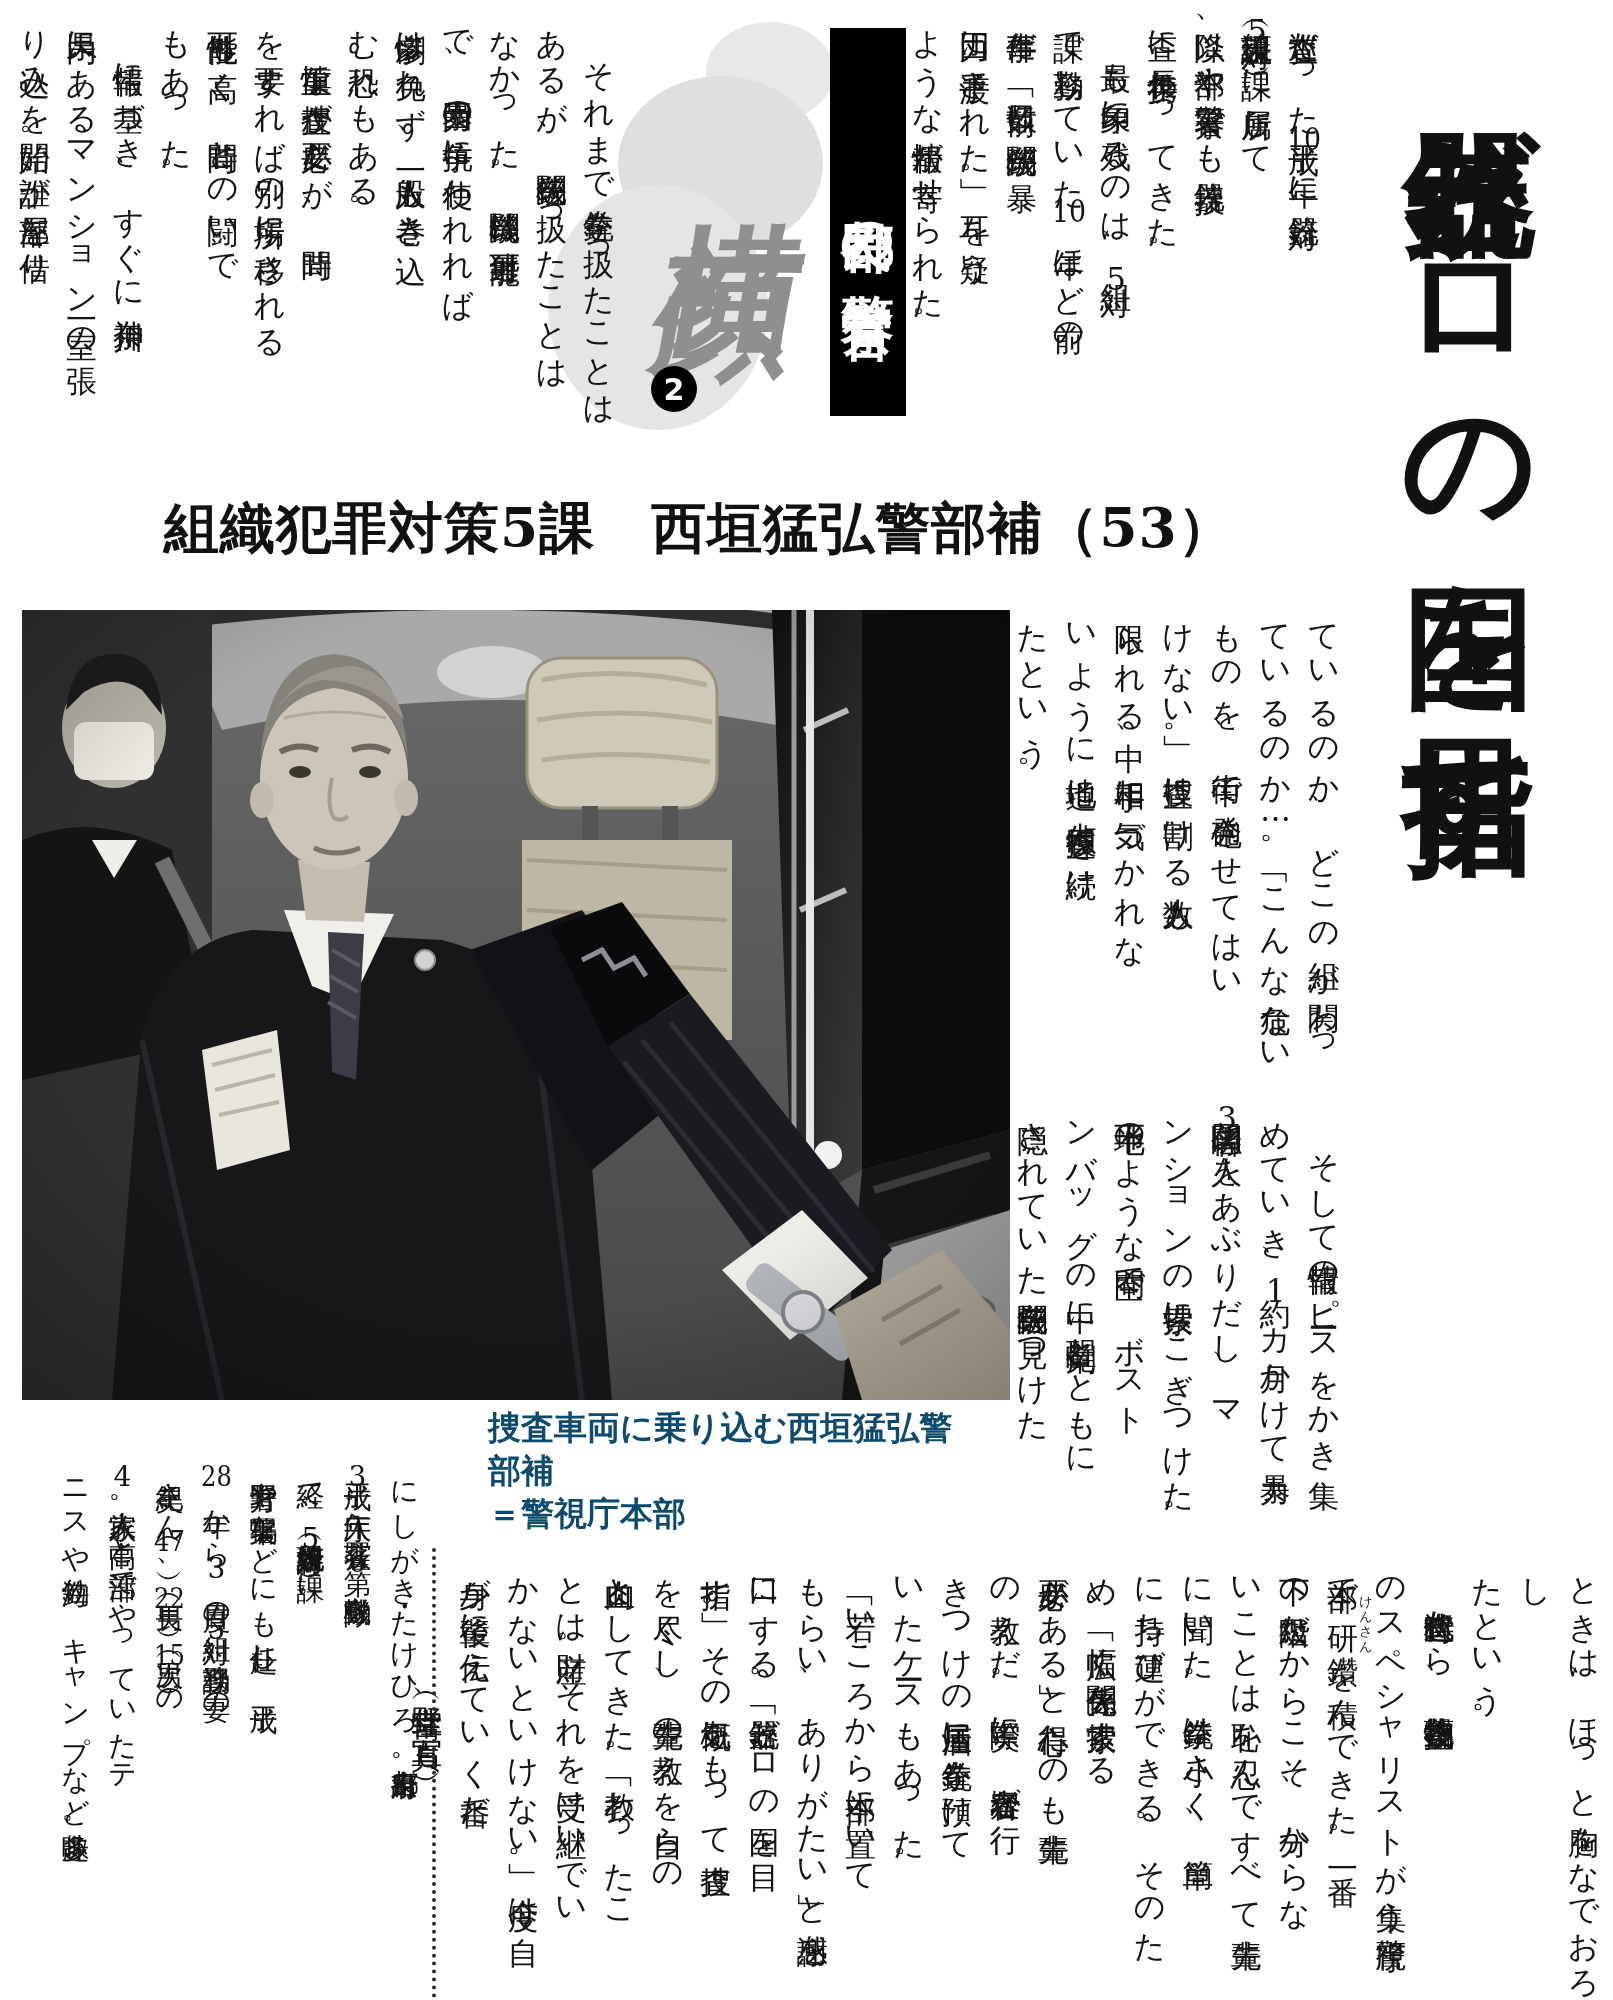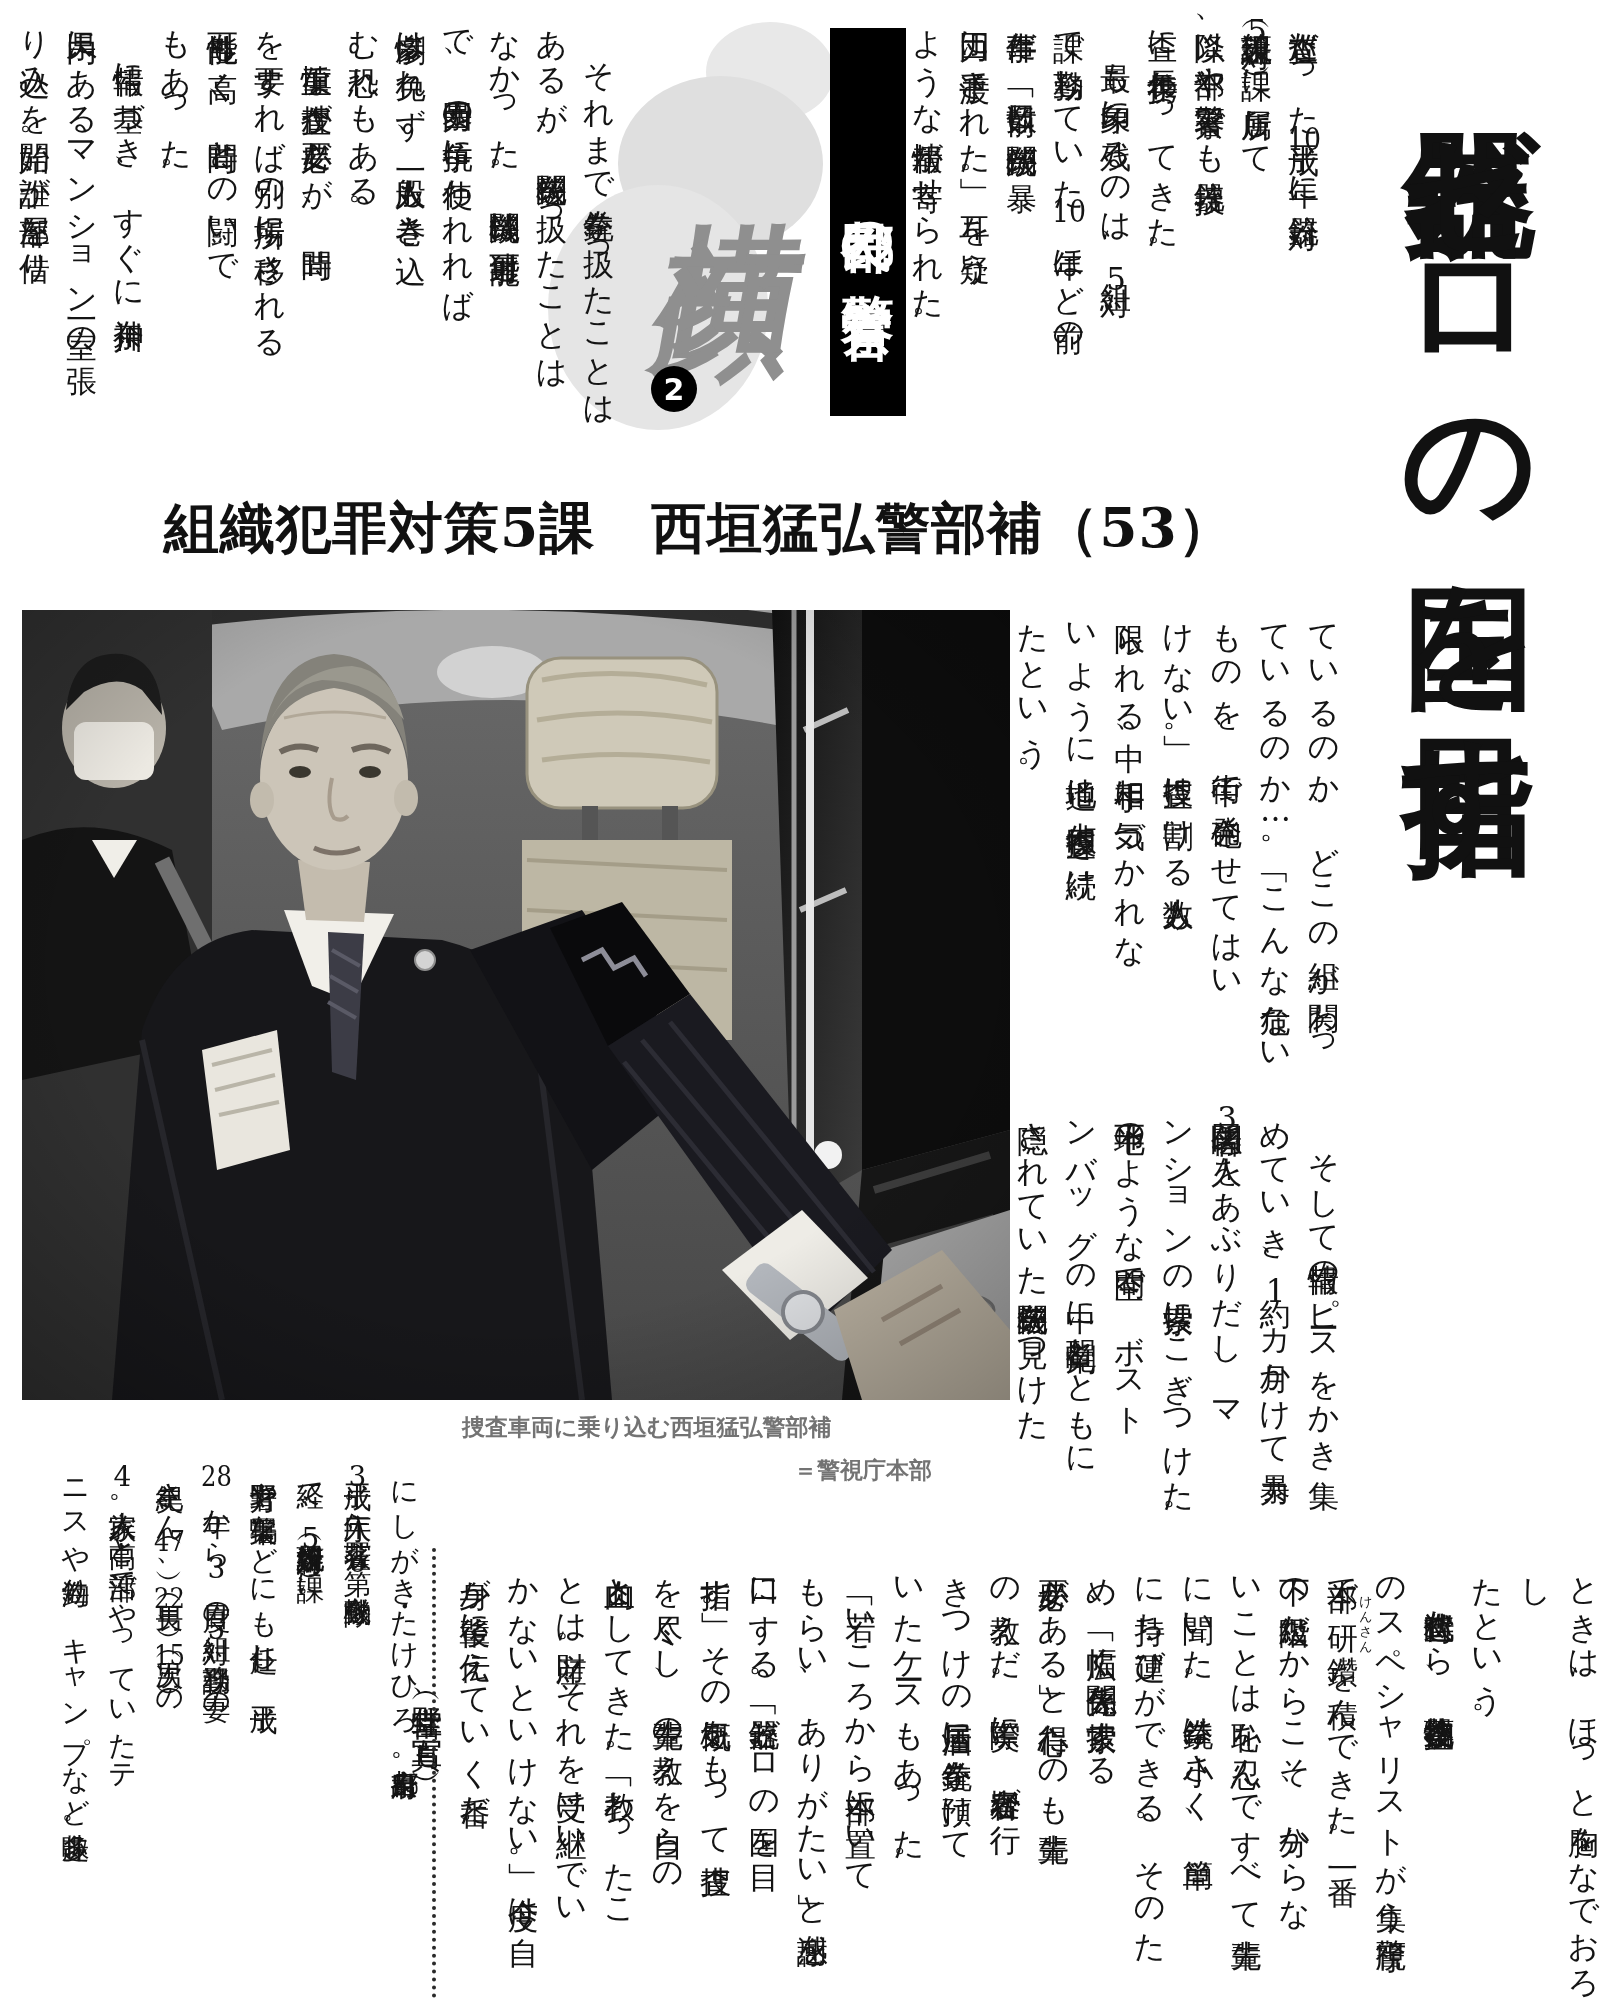--- a/index.html
+++ b/index.html
@@ -56,25 +56,25 @@
   }
   .badge span{color:#fff;font-size:30px;font-weight:700;font-family:"DejaVu Sans","Liberation Sans",sans-serif;}
   
   .subheading{
     left:164px;top:492px;font-size:55px;font-weight:700;letter-spacing:1px;
     font-family:"DejaVu Serif","Liberation Serif",serif;white-space:nowrap;
   }
   
   .photo{left:22px;top:610px;width:988px;height:790px;background:#555;}
   .caption{
-    left:462px;top:1406px;width:470px;
+    left:488px;top:1406px;width:470px;
     font-family:"DejaVu Sans","Liberation Sans",sans-serif;
-    font-weight:700;font-size:23px;line-height:43px;color:#737373;
-  }
-  .caption .line2{text-align:right;}
+    font-weight:700;font-size:33px;line-height:43px;color:#0c4a6e;
+  }
+  .caption .line2{}
   
   .profile{
     left:50px;top:1462px;width:378px;height:538px;
     font-size:28px;line-height:47px;letter-spacing:0.2px;color:#141414;
   }
   .divider{
     left:432px;top:1548px;height:450px;width:0;
     border-left:4px dotted #2a2a2a;
   }
 </style>

